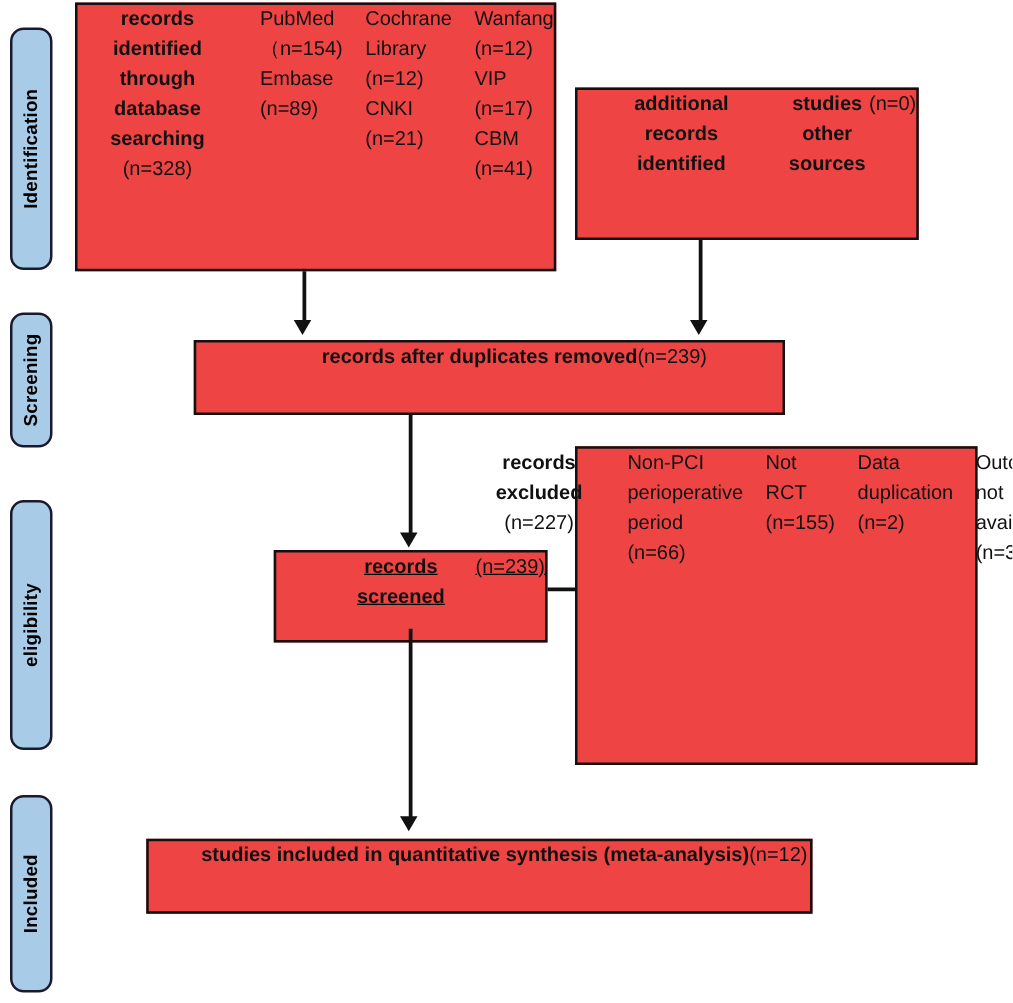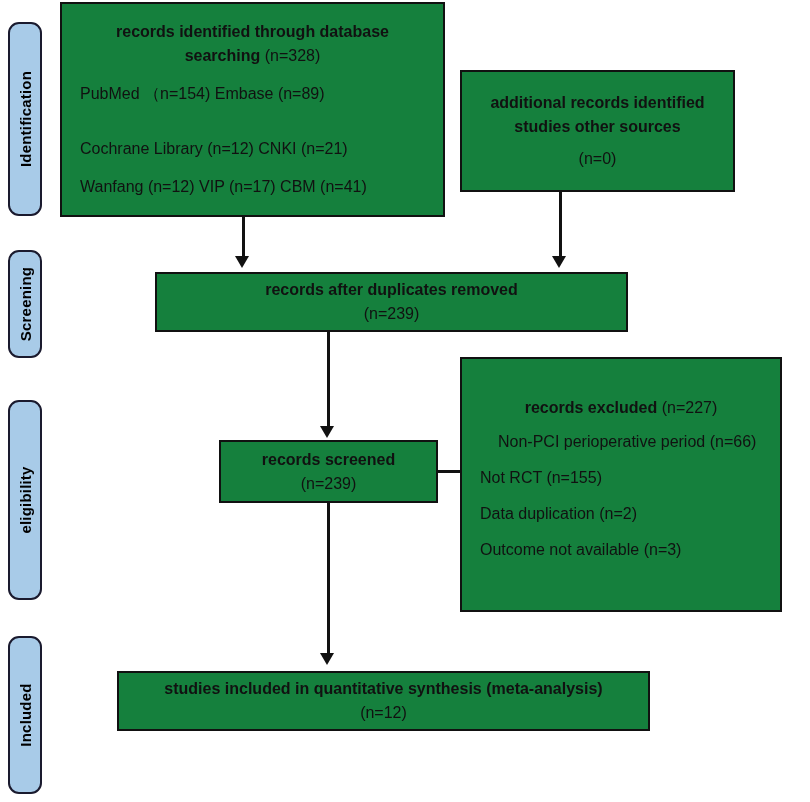--- a/index.html
+++ b/index.html
@@ -37,34 +37,34 @@
     white-space: nowrap;
     font-size: 15px;
     font-weight: bold;
     letter-spacing: 0.2px;
     color: #000000;
   }
 
   
   .flow-box {
     position: absolute;
-    background: #15803d;
+    background: #ef4444;
     border: 2.5px solid #111111;
     box-sizing: border-box;
     display: flex;
-    flex-direction: column;
+    flex-direction: row;
     justify-content: center;
   }
   .box-line {
     text-align: center;
     font-size: 16px;
     line-height: 1.5;
     color: #111111;
   }
-  .box-line.bold { font-weight: bold; }
+  .box-line.bold { font-weight: bold; padding-left: 40px; }
   .box-line.left {
     text-align: left;
     padding-left: 18px;
   }
   .b-strong { font-weight: bold; }
   .b-normal { font-weight: normal; }
 
   
   .vline {
     position: absolute;
@@ -114,21 +114,21 @@
     <span class="stage-label">Included</span>
   </div>
 
   <div class="flow-box" style="left:60px; top:2px; width:385px; height:215px;">
     <div class="box-line" style="padding:0 20px;">
       <span class="b-strong">records identified through database searching</span>
       <span class="b-normal">(n=328)</span>
     </div>
     <div style="height:14px;"></div>
     <div class="box-line left" style="margin-bottom:20px;">PubMed （n=154)   Embase (n=89)</div>
-    <div class="box-line left" style="margin-bottom:14px;margin-top:11px;">Cochrane Library (n=12)   CNKI (n=21)</div>
+    <div class="box-line left" style="margin-bottom:14px;">Cochrane Library (n=12)   CNKI (n=21)</div>
     <div class="box-line left">Wanfang (n=12)   VIP (n=17)   CBM (n=41)</div>
   </div>
 
   <div class="flow-box" style="left:460px; top:70px; width:275px; height:122px;">
     <div class="box-line bold">additional records identified</div>
     <div class="box-line bold">studies other sources</div>
     <div style="height:8px;"></div>
     <div class="box-line">(n=0)</div>
   </div>
 
@@ -139,21 +139,21 @@
   <div class="arrow-down" style="left:552px; top:256px;"></div>
 
   <div class="flow-box" style="left:155px; top:272px; width:473px; height:60px;justify-content:center;">
     <div class="box-line bold">records after duplicates removed</div>
     <div class="box-line">(n=239)</div>
   </div>
 
   <div class="vline" style="left:327px; top:332px; height:95px;"></div>
   <div class="arrow-down" style="left:320px; top:426px;"></div>
 
-  <div class="flow-box" style="left:219px; top:440px; width:219px; height:63px;">
+  <div class="flow-box" style="left:219px; top:440px; width:219px; height:74px;text-decoration:underline;">
     <div class="box-line bold">records screened</div>
     <div class="box-line">(n=239)</div>
   </div>
 
   <div class="hline" style="left:438px; top:470px; width:38px;"></div>
   <div class="arrow-right" style="left:474px; top:463.5px;"></div>
 
   <div class="flow-box" style="left:460px; top:357px; width:322px; height:255px;">
     <div class="box-line">
       <span class="b-strong">records excluded</span>

